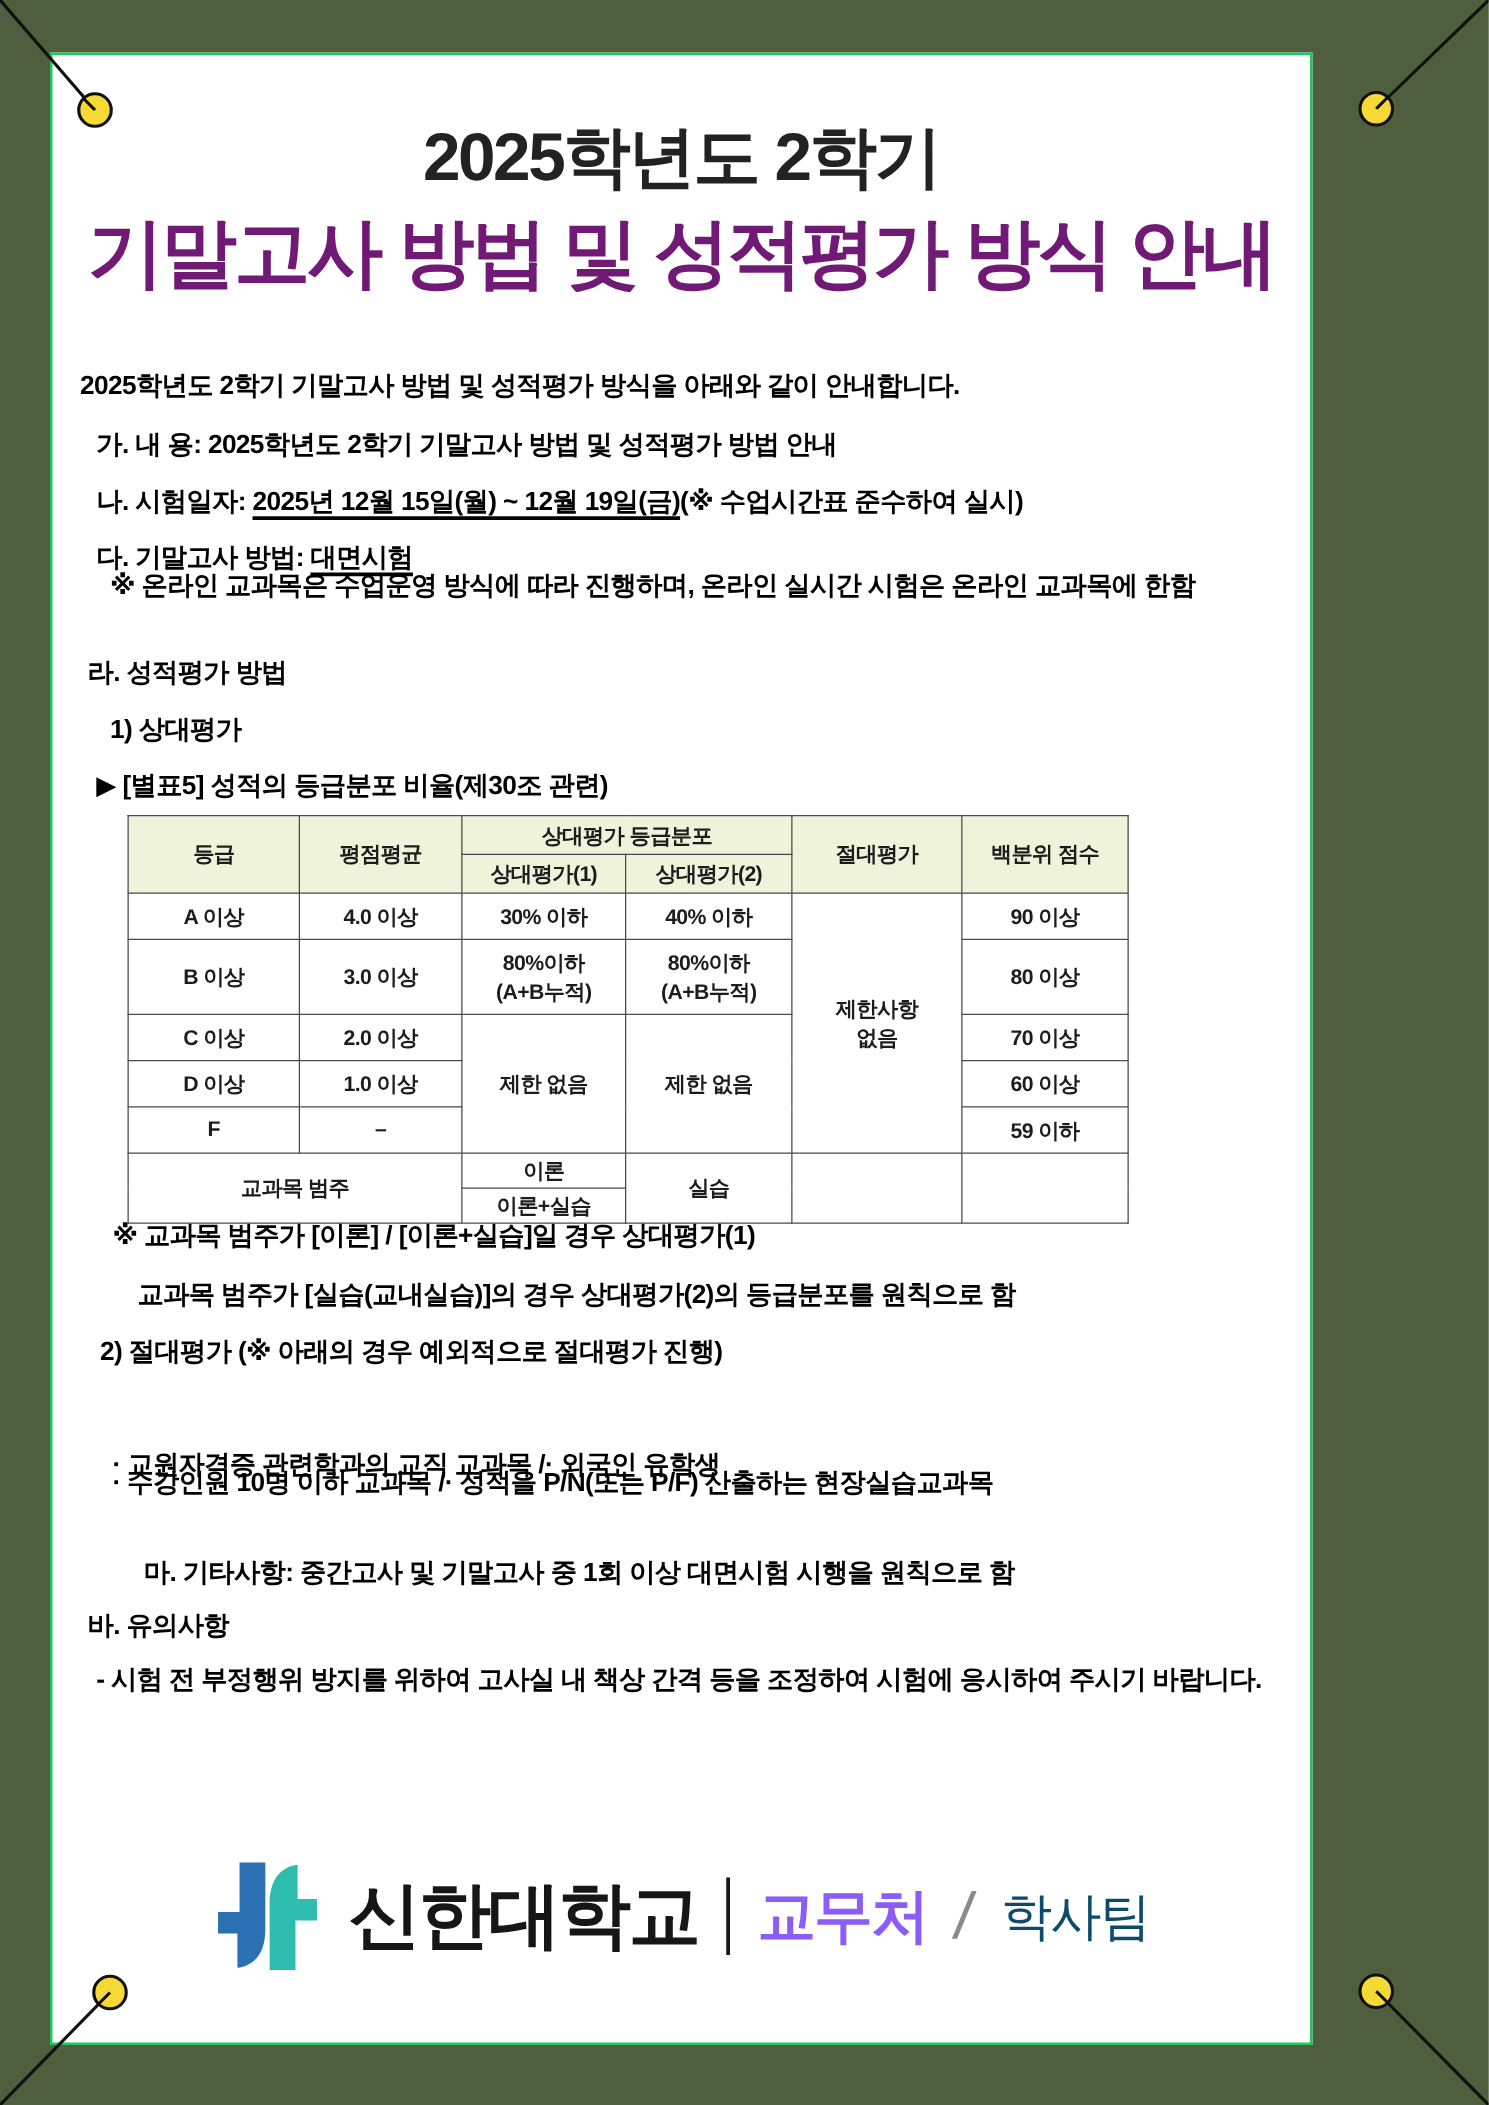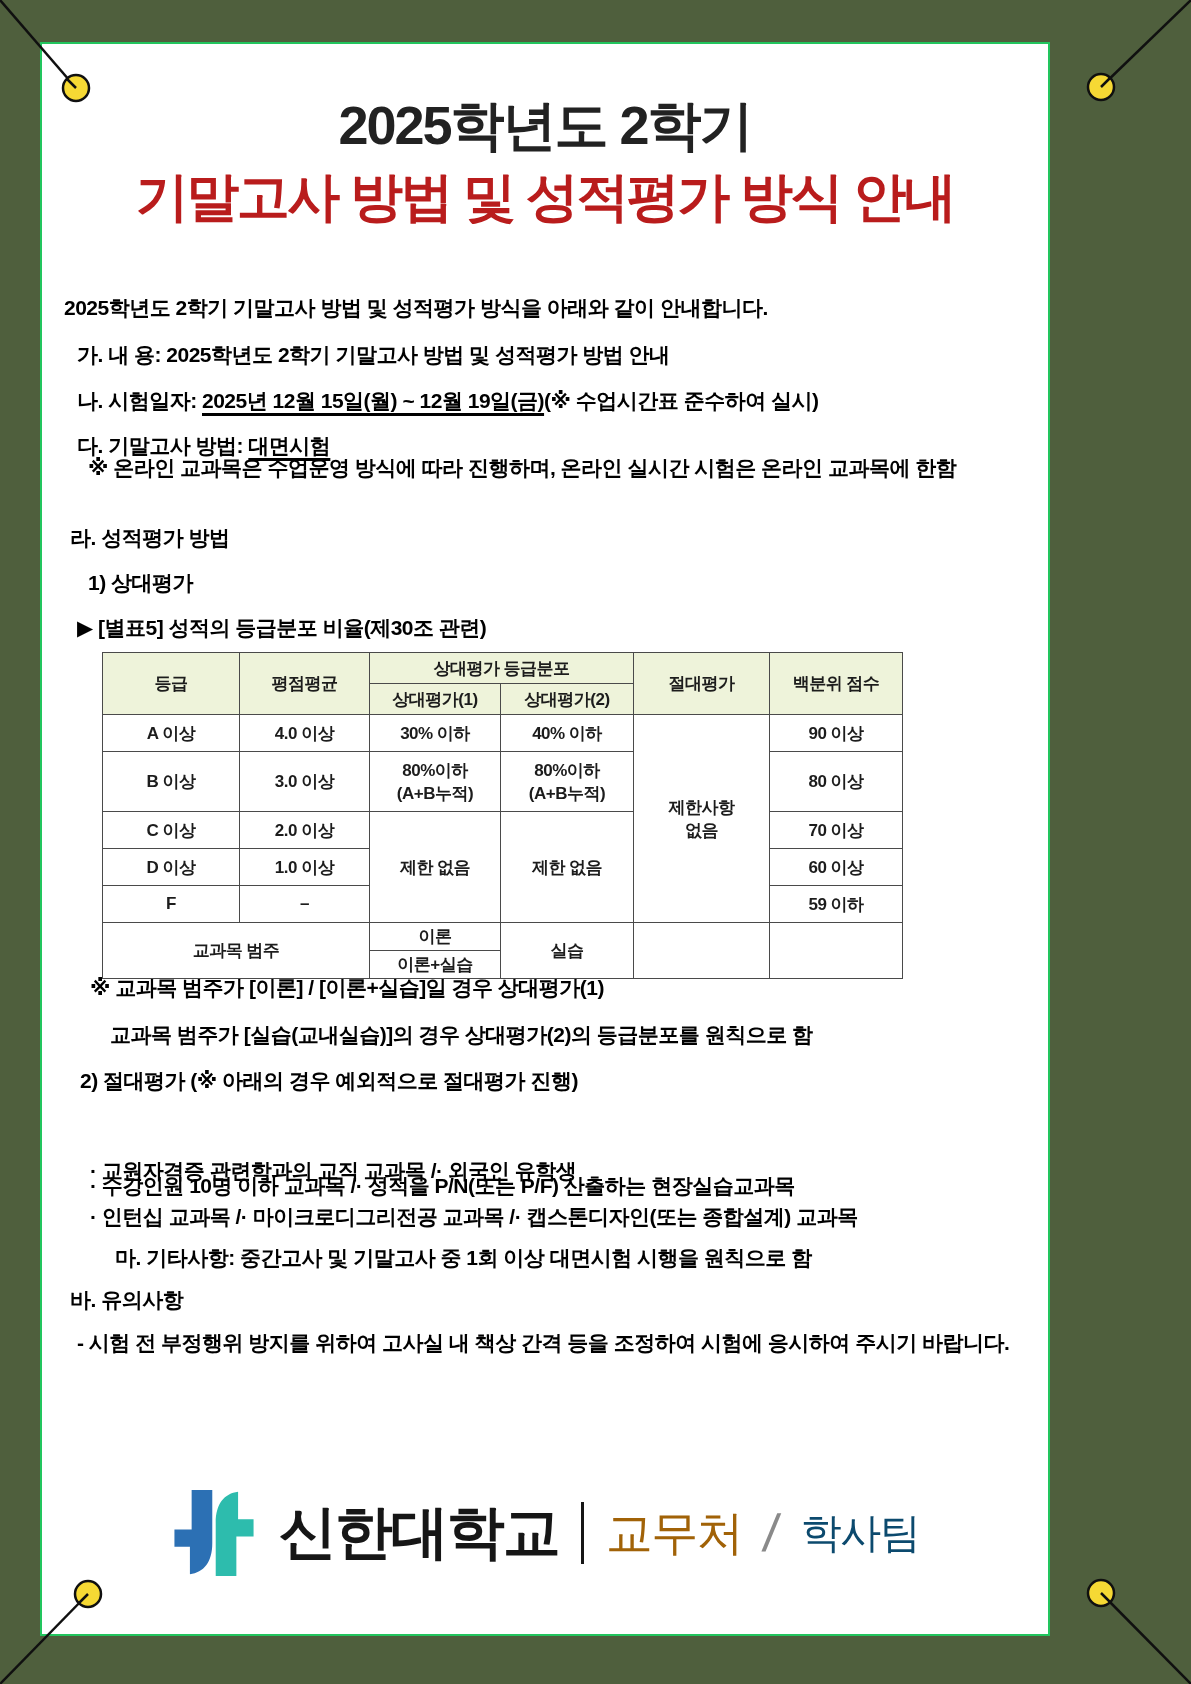--- a/index.html
+++ b/index.html
@@ -2,33 +2,33 @@
 <html><head>
 <meta charset="utf-8">
 <style>
   html,body{margin:0;padding:0;}
   body{font-family:"Liberation Sans","DejaVu Sans",sans-serif;}
   .canvas{position:relative;width:1191px;height:1684px;background:#4f5f3d;overflow:hidden;}
   .paper{position:absolute;left:40px;top:42px;width:1010px;height:1594px;background:#ffffff;border:2px solid #22c55e;box-sizing:border-box;}
   .overlay{position:absolute;left:0;top:0;width:1191px;height:1684px;pointer-events:none;}
   .blk{position:absolute;color:#000000;font-size:21px;font-weight:600;letter-spacing:-0.5px;white-space:nowrap;}
   .title1{left:0;top:46px;width:100%;text-align:center;font-size:54px;font-weight:800;letter-spacing:-2px;color:#222;}
-  .title2{left:0;top:118px;width:100%;text-align:center;font-size:53px;font-weight:800;letter-spacing:-2.5px;color:#b91c1c;}
+  .title2{left:0;top:118px;width:100%;text-align:center;font-size:61px;font-weight:800;letter-spacing:-2.5px;color:#701a75;}
   .bold-ul{font-weight:800;text-decoration:underline;text-decoration-thickness:2.5px;text-underline-offset:5px;}
   .boldline{font-weight:800;}
   table.grades{position:absolute;left:60px;top:608px;width:800px;border-collapse:collapse;table-layout:fixed;}
   table.grades td,table.grades th{border:1.5px solid #4a4a4a;text-align:center;vertical-align:middle;font-size:17px;font-weight:600;color:#1c1c1c;padding:2px 4px;letter-spacing:-0.5px;}
   table.grades th{background:#eef3da;font-weight:800;}
   .pre{white-space:pre-line;}
   .cellbold{font-weight:800;}
   .footer{position:absolute;left:0;top:1443px;width:100%;display:flex;align-items:center;justify-content:center;gap:22px;}
   .logo{width:86px;height:92px;flex:0 0 auto;}
   .uni{font-size:58px;font-weight:800;letter-spacing:-2px;color:#161616;}
   .vbar{width:3px;height:62px;background:#161616;}
-  .dept{font-size:47px;font-weight:400;letter-spacing:-1.5px;color:#a16207;text-align:center;}
+  .dept{font-size:47px;font-weight:700;letter-spacing:-1.5px;color:#8b5cf6;text-align:center;}
   .slash{font-size:52px;font-weight:400;color:#8a8a8a;transform:skewX(-8deg);}
   .team{font-size:41px;font-weight:400;letter-spacing:-1.5px;color:#0c4a6e;}
 </style>
 </head>
 <body>
 
 <div class="canvas">
 
   <div class="paper">
 
@@ -118,21 +118,20 @@
         <td class="cellbold">이론+실습</td>
       </tr>
     </tbody>
       </table>
 
     <div class="blk" style="left:48px;top:930px;">※ 교과목 범주가 [이론] / [이론+실습]일 경우 상대평가(1)</div>
     <div class="blk" style="left:68px;top:977px;">교과목 범주가 [실습(교내실습)]의 경우 상대평가(2)의 등급분포를 원칙으로 함</div>
     <div class="blk" style="left:38px;top:1023px;">2) 절대평가 (※ 아래의 경우 예외적으로 절대평가 진행)</div>
     <div class="blk" style="left:48px;top:1128px;">· 수강인원 10명 이하 교과목 /· 성적을 P/N(또는 P/F) 산출하는 현장실습교과목</div>
     <div class="blk" style="left:48px;top:1113px;">· 교원자격증 관련학과의 교직 교과목 /· 외국인 유학생</div>
-    <div class="blk" style="left:48px;top:1159px;">· 인턴십 교과목 /· 마이크로디그리전공 교과목 /· 캡스톤디자인(또는 종합설계) 교과목</div>
     <div class="blk" style="left:28px;top:1200px;margin-left:45px;">마. 기타사항: 중간고사 및 기말고사 중 1회 이상 대면시험 시행을 원칙으로 함</div>
     <div class="blk boldline" style="left:28px;top:1242px;">바. 유의사항</div>
     <div class="blk boldline" style="left:35px;top:1285px;">- 시험 전 부정행위 방지를 위하여  고사실 내 책상 간격 등을 조정하여 시험에 응시하여 주시기 바랍니다.</div>
 
     <div class="footer">
       <svg class="logo" viewBox="0 0 100 100">
         <path d="M24,0 H48 V62 C48,84 38,96 22,98 L22,66 H4 V46 H24 Z" fill="#2c70b4"></path>
         <path d="M76,100 H52 V38 C52,16 62,4 78,2 L78,34 H96 V54 H76 Z" fill="#2dbcad"></path>
       </svg>
       <span class="uni">신한대학교</span>

